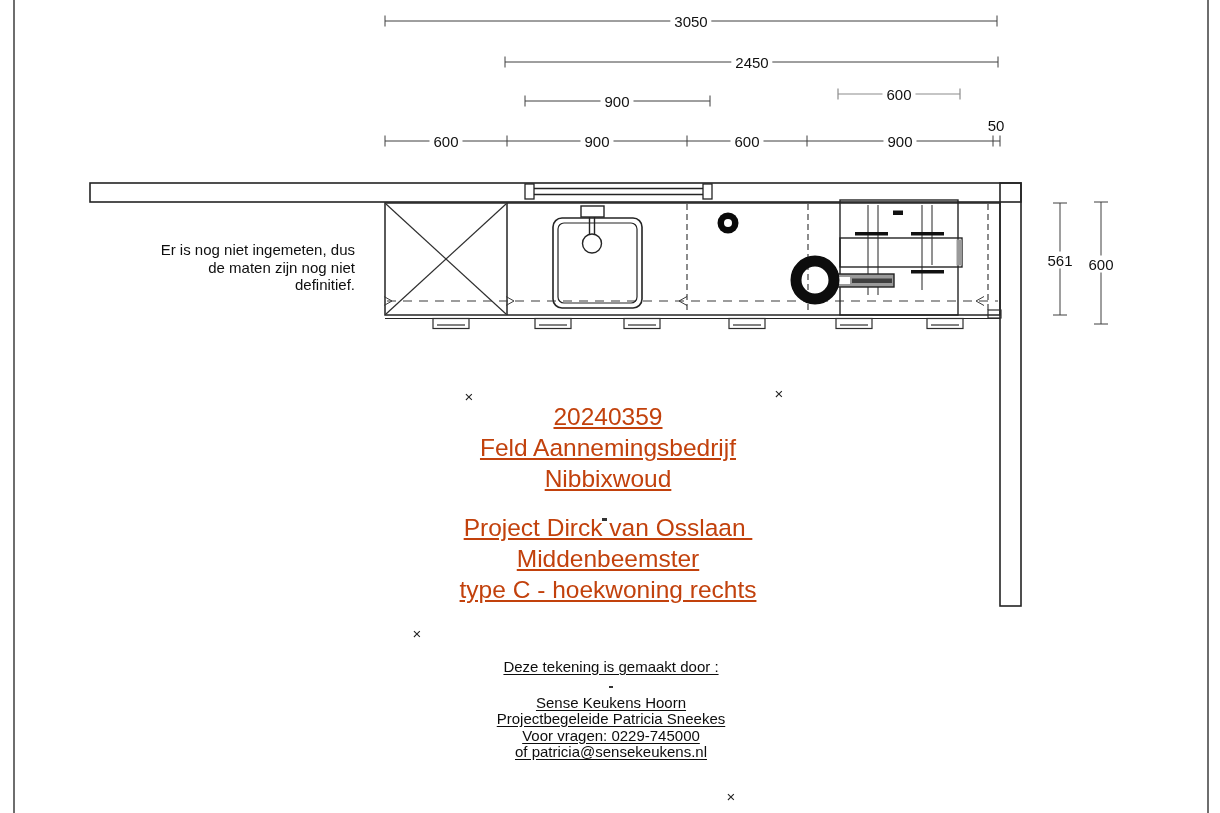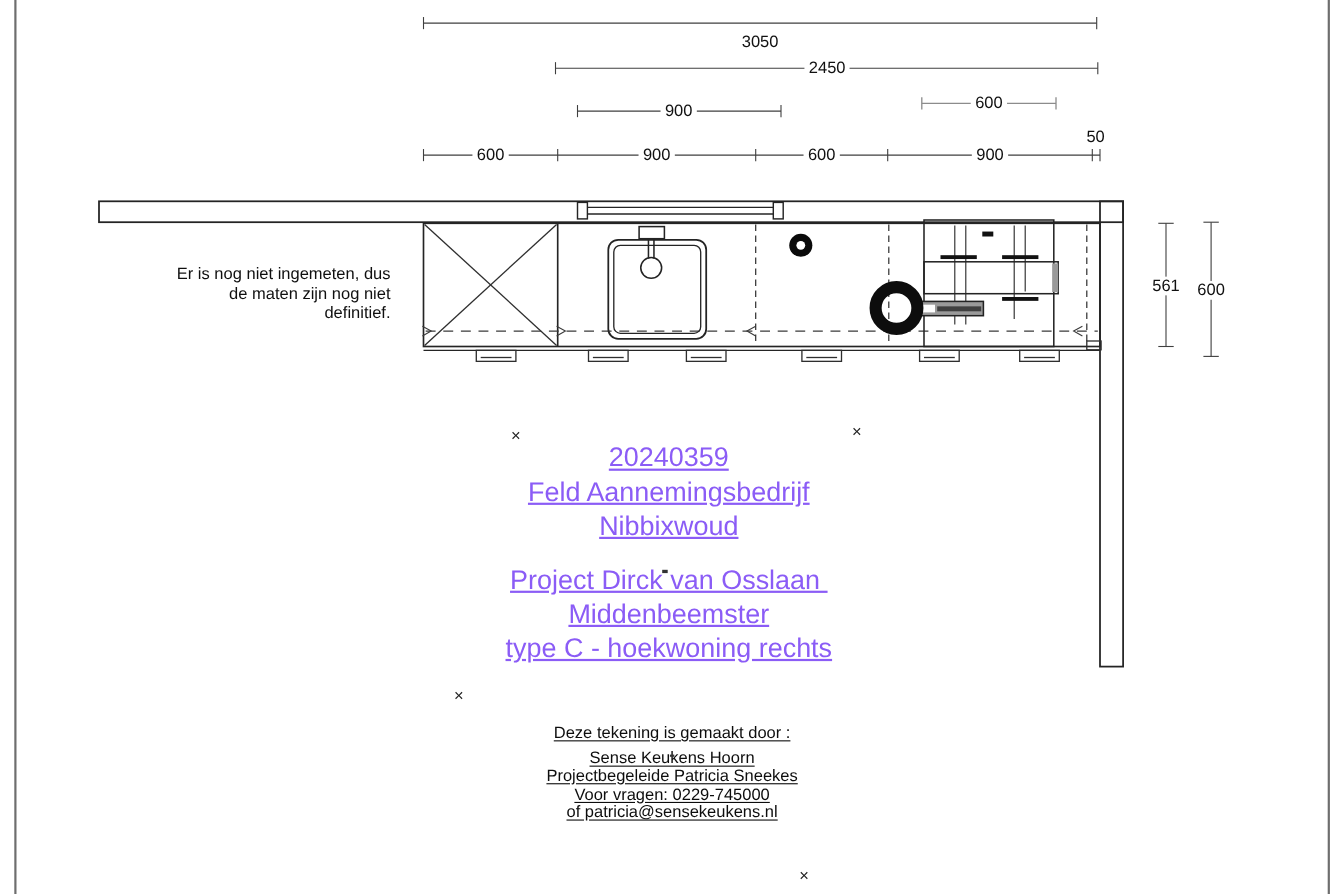--- a/index.html
+++ b/index.html
@@ -9,26 +9,26 @@
   .pb-left{left:13px;}
   .pb-right{left:1207px;}
   svg{position:absolute;left:0;top:0;}
   .dim-label{position:absolute;transform:translate(-50%,-50%);background:#ffffff;
              padding:0 4px;font-size:15px;color:#111;white-space:nowrap;}
   .dim-label.small-gap{padding:0 1px;}
   .note{position:absolute;left:115px;top:241px;width:240px;text-align:right;
         font-size:15px;line-height:17.5px;color:#0f0f0f;}
   .note span{display:block;}
   .project{position:absolute;left:368px;top:401px;width:480px;text-align:center;
-           font-size:24.5px;line-height:31px;color:#8b5cf6;}
+           font-size:24.5px;line-height:31px;color:#c2410c;}
   .credits{position:absolute;left:420px;top:659px;width:382px;text-align:center;
            font-size:15px;line-height:16.5px;color:#0d0d0d;}
   .u{display:block;text-decoration:underline;text-underline-offset:2px;}
   .gap-top-31{margin-top:18px;}
-  .gap-top-16{margin-top:6px;text-decoration:underline;}
+  .gap-top-16{margin-top:19px;text-decoration:underline;}
   .xmark{position:absolute;transform:translate(-50%,-50%);font-size:15px;color:#222;}
   .tiny-dot{position:absolute;background:#333;}
 </style>
 </head>
 <body>
 
 <div class="stage">
 
   <div class="page-border pb-left"></div>
   <div class="page-border pb-right"></div>
@@ -161,21 +161,21 @@
     </g>
 
     <g>
       <rect x="836" y="274" width="58" height="13" fill="#9a9a9a" stroke="#222" stroke-width="1.4"></rect>
       <rect x="839" y="277" width="11" height="7" fill="#fdfdfd"></rect>
       <rect x="852" y="278.5" width="40" height="4.5" fill="#3f3f3f"></rect>
       <circle cx="815" cy="280" r="19" fill="none" stroke="#0d0d0d" stroke-width="11"></circle>
     </g>
   </svg>
 
-  <span class="dim-label" style="left:691px;top:38px;">3050</span>
+  <span class="dim-label" style="left:691px;top:21px;">3050</span>
   <span class="dim-label" style="left:752px;top:62px;">2450</span>
   <span class="dim-label" style="left:617px;top:101px;">900</span>
   <span class="dim-label" style="left:899px;top:94px;">600</span>
 
   <span class="dim-label" style="left:446px;top:141px;">600</span>
   <span class="dim-label" style="left:597px;top:141px;">900</span>
   <span class="dim-label" style="left:747px;top:141px;">600</span>
   <span class="dim-label" style="left:900px;top:141px;">900</span>
   <span class="dim-label small-gap" style="left:996px;top:125px;">50</span>
 

